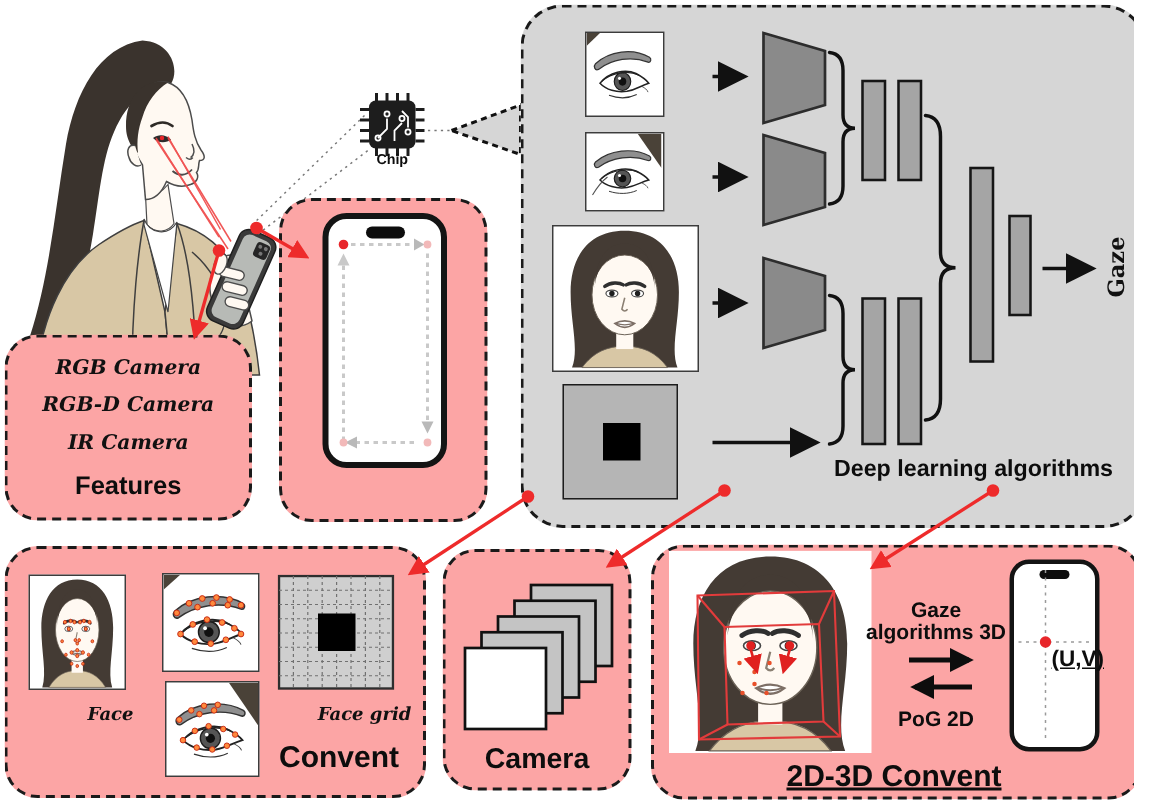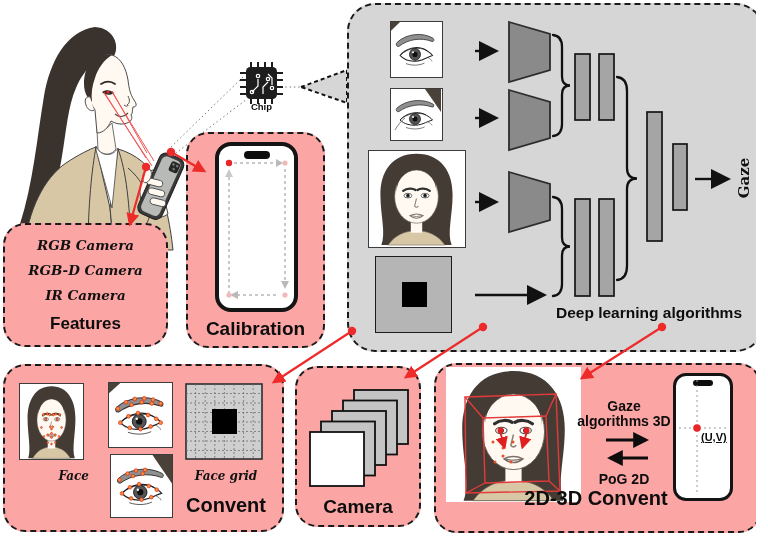--- a/index.html
+++ b/index.html
@@ -170,21 +170,20 @@
         <polygon points="57,13 64,17 57,21" fill="#b9b9b9"></polygon>
         <polygon points="6,31 10,23 14,31" fill="#c9c9c9"></polygon>
         <polygon points="62,135 70,135 66,143" fill="#b9b9b9"></polygon>
         <polygon points="19,145 11,149 19,153" fill="#b9b9b9"></polygon>
         <circle cx="10" cy="17" r="3.2" fill="#e8262a"></circle>
         <circle cx="66" cy="17" r="2.6" fill="#f2b9b9"></circle>
         <circle cx="10" cy="149" r="2.6" fill="#f2b9b9"></circle>
         <circle cx="66" cy="149" r="2.6" fill="#f2b9b9"></circle>
       </svg>
     </div>
-    <div class="abs boldlab center" style="left:0;top:184px;width:135px;font-size:19px;">Calibration</div>
   </div>
 
   <div class="box gray" style="left:347px;top:3px;width:417px;height:349px;z-index:1;">
     <div class="imgframe" style="left:41px;top:16px;width:53px;height:57px;">
       <svg width="50" height="54" viewBox="0 0 100 100" preserveAspectRatio="none">
         <use href="#sym-eye" xlink:href="#sym-eye"></use>
         <path d="M0,0 L18,0 L0,16 Z" fill="#4a4238"></path>
       </svg>
     </div>
     <div class="imgframe" style="left:41px;top:83px;width:53px;height:53px;">
@@ -334,21 +333,21 @@
           <line x1="1" y1="29.5" x2="77" y2="29.5"></line>
             <line x1="1" y1="39" x2="77" y2="39"></line>
           <line x1="1" y1="48.5" x2="77" y2="48.5"></line>
             <line x1="1" y1="58" x2="77" y2="58"></line>
           <line x1="1" y1="67.5" x2="77" y2="67.5"></line>
         </g>
         <rect x="27" y="26" width="25" height="25" fill="#000"></rect>
       </svg>
     </div>
     <div class="abs ital center" style="left:24px;top:103px;width:60px;font-size:12px;text-align:right;">Face</div>
-    <div class="abs ital center" style="left:181px;top:103px;width:80px;font-size:12px;">Face grid</div>
+    <div class="abs ital center" style="left:198px;top:103px;width:80px;font-size:12px;">Face grid</div>
     <div class="abs boldlab center" style="left:161px;top:128px;width:120px;font-size:20px;">Convent</div>
   </div>
 
   <div class="box" style="left:295px;top:366px;width:126px;height:161px;z-index:1;">
     <svg width="122" height="130" viewBox="0 0 122 130" style="position:absolute;left:0;top:0;">
       <g stroke="#111" stroke-width="1.8">
         <rect x="57" y="22" width="54" height="54" fill="#c4c4c4"></rect>
         <rect x="46" y="32.5" width="54" height="54" fill="#c4c4c4"></rect>
         <rect x="35" y="43" width="54" height="54" fill="#c4c4c4"></rect>
         <rect x="24" y="53.5" width="54" height="54" fill="#c4c4c4"></rect>
@@ -403,23 +402,23 @@
       <line x1="46" y1="27" x2="8" y2="27" stroke="#0d0d0d" stroke-width="3.2" marker-end="url(#cah)"></line>
     </svg>
     <div class="abs boldlab center" style="left:138px;top:106px;width:100px;font-size:14px;">PoG 2D</div>
     <div class="phone" style="left:237px;top:8px;width:60px;height:128px;border-width:3.5px;border-radius:13px;">
       <div class="island" style="left:50%;top:4px;width:20px;height:6px;transform:translateX(-50%);"></div>
       <svg width="53" height="121" viewBox="0 0 53 121" style="position:absolute;left:0;top:0;">
         <line x1="21" y1="4" x2="21" y2="117" stroke="#9a9a9a" stroke-width="1" stroke-dasharray="2,3"></line>
         <line x1="3" y1="52" x2="50" y2="52" stroke="#9a9a9a" stroke-width="1" stroke-dasharray="2,3"></line>
         <circle cx="21" cy="52" r="3.8" fill="#e8262a"></circle>
       </svg>
-      <div class="abs boldlab" style="left:25px;top:55px;font-size:11px;text-decoration:underline;">(U,V)</div>
-    </div>
-    <div class="abs boldlab center" style="left:60px;top:122px;width:200px;font-size:20px;">2D-3D Convent</div>
+      <div class="abs boldlab" style="left:25px;top:55px;font-size:15px;text-decoration:underline;">(U,V)</div>
+    </div>
+    <div class="abs boldlab center" style="left:60px;top:142px;width:200px;font-size:20px;text-decoration:underline;">2D-3D Convent</div>
   </div>
 
   <svg class="layer" width="768" height="537" viewBox="0 0 768 537" style="z-index:3;">
     <defs>
       <marker id="rah" viewBox="0 0 10 10" refX="8" refY="5" markerWidth="6" markerHeight="6" orient="auto">
         <path d="M0,0 L10,5 L0,10 Z" fill="#ee2b2b"></path>
       </marker>
     </defs>
     <g stroke="#ee2b2b" stroke-width="2.2" marker-end="url(#rah)">
       <line x1="146" y1="167" x2="130" y2="224"></line>

